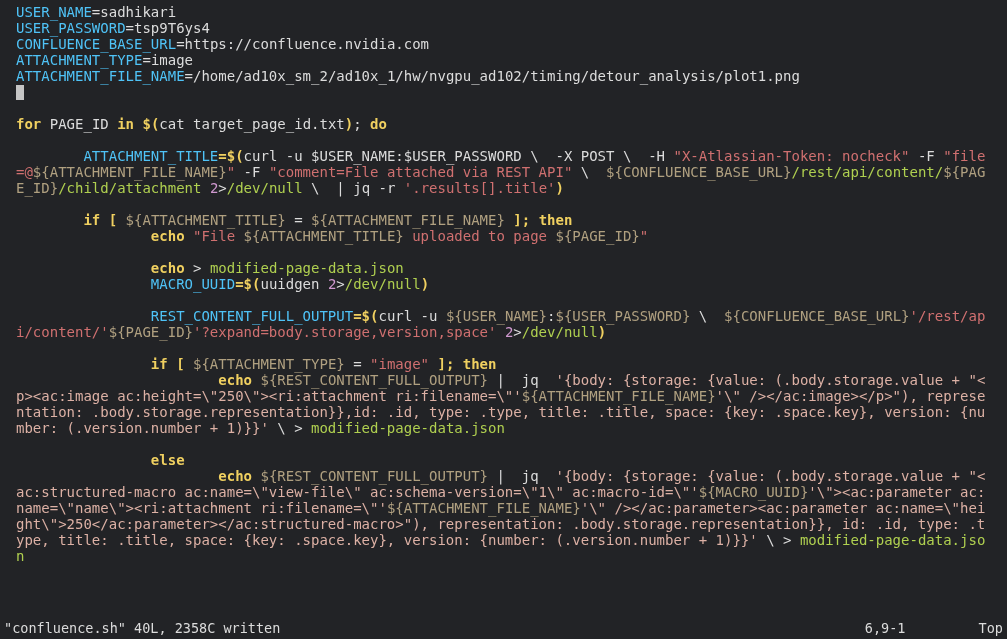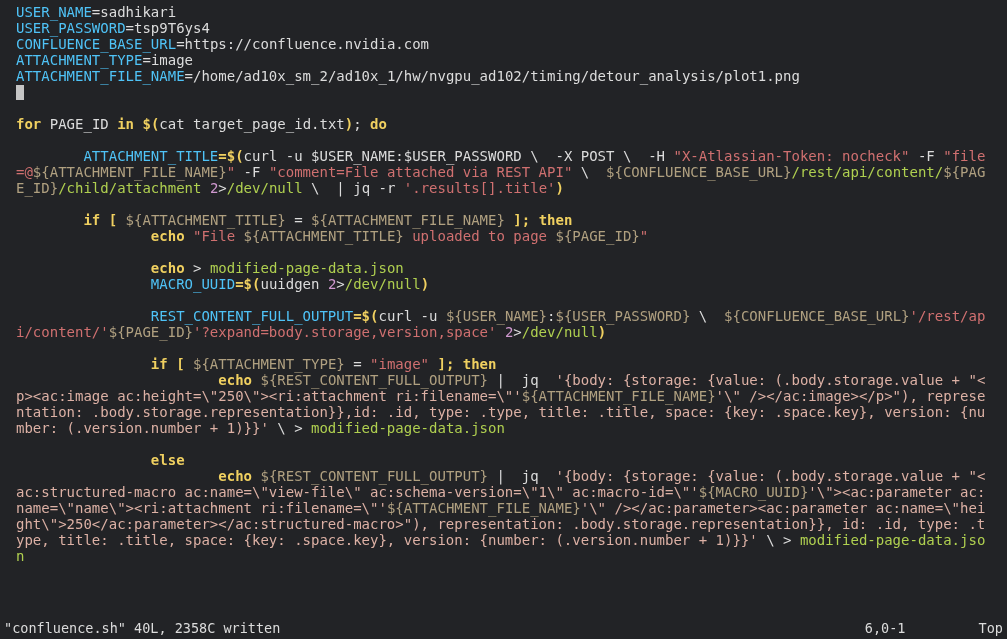--- a/index.html
+++ b/index.html
@@ -73,13 +73,13 @@
                 <span class="var">MACRO_UUID</span><span class="kw">=$(</span><span>uuidgen </span><span class="num">2</span><span>&gt;</span><span class="func">/dev/null</span><span class="kw">)</span>
 
                 <span class="var">REST_CONTENT_FULL_OUTPUT</span><span class="kw">=$(</span><span>curl -u </span><span class="deref">${USER_NAME}</span><span>:</span><span class="deref">${USER_PASSWORD}</span><span> \  </span><span class="deref">${CONFLUENCE_BASE_URL}</span><span class="str">'/rest/api/content/'</span><span class="deref">${PAGE_ID}</span><span class="str">'?expand=body.storage,version,space'</span><span> </span><span class="num">2</span><span>&gt;</span><span class="func">/dev/null</span><span class="kw">)</span>
 
                 <span class="kw">if [ </span><span class="deref">${ATTACHMENT_TYPE}</span><span> = </span><span class="str">"image"</span><span class="kw"> ]; </span><span class="kw">then</span>
                         <span class="kw">echo</span> <span class="deref">${REST_CONTENT_FULL_OUTPUT}</span><span> |  jq  </span><span class="tag">'{body: {storage: {value: (.body.storage.value + "&lt;p&gt;&lt;ac:image ac:height=\"250\"&gt;&lt;ri:attachment ri:filename=\"'</span><span class="deref">${ATTACHMENT_FILE_NAME}</span><span class="tag">'\" /&gt;&lt;/ac:image&gt;&lt;/p&gt;"), representation: .body.storage.representation}},id: .id, type: .type, title: .title, space: {key: .space.key}, version: {number: (.version.number + 1)}}' </span><span>\ &gt; </span><span class="func">modified-page-data.json</span>
 
                 <span class="kw">else</span>
                         <span class="kw">echo</span> <span class="deref">${REST_CONTENT_FULL_OUTPUT}</span><span> |  jq  </span><span class="tag">'{body: {storage: {value: (.body.storage.value + "&lt;ac:structured-macro ac:name=\"view-file\" ac:schema-version=\"1\" ac:macro-id=\"'</span><span class="deref">${MACRO_UUID}</span><span class="tag">'\"&gt;&lt;ac:parameter ac:name=\"name\"&gt;&lt;ri:attachment ri:filename=\"'</span><span class="deref">${ATTACHMENT_FILE_NAME}</span><span class="tag">'\" /&gt;&lt;/ac:parameter&gt;&lt;ac:parameter ac:name=\"height\"&gt;250&lt;/ac:parameter&gt;&lt;/ac:structured-macro&gt;"), representation: .body.storage.representation}}, id: .id, type: .type, title: .title, space: {key: .space.key}, version: {number: (.version.number + 1)}}' </span><span>\ &gt; </span><span class="func">modified-page-data.json</span></pre>
 
-<pre class="status"><span>"confluence.sh" 40L, 2358C written</span><span><span>6,0-1</span>         <span>Top</span></span></pre>
+<pre class="status"><span>"confluence.sh" 40L, 2358C written</span><span><span>6,9-1</span>         <span>Top</span></span></pre>
 
 </body></html>

